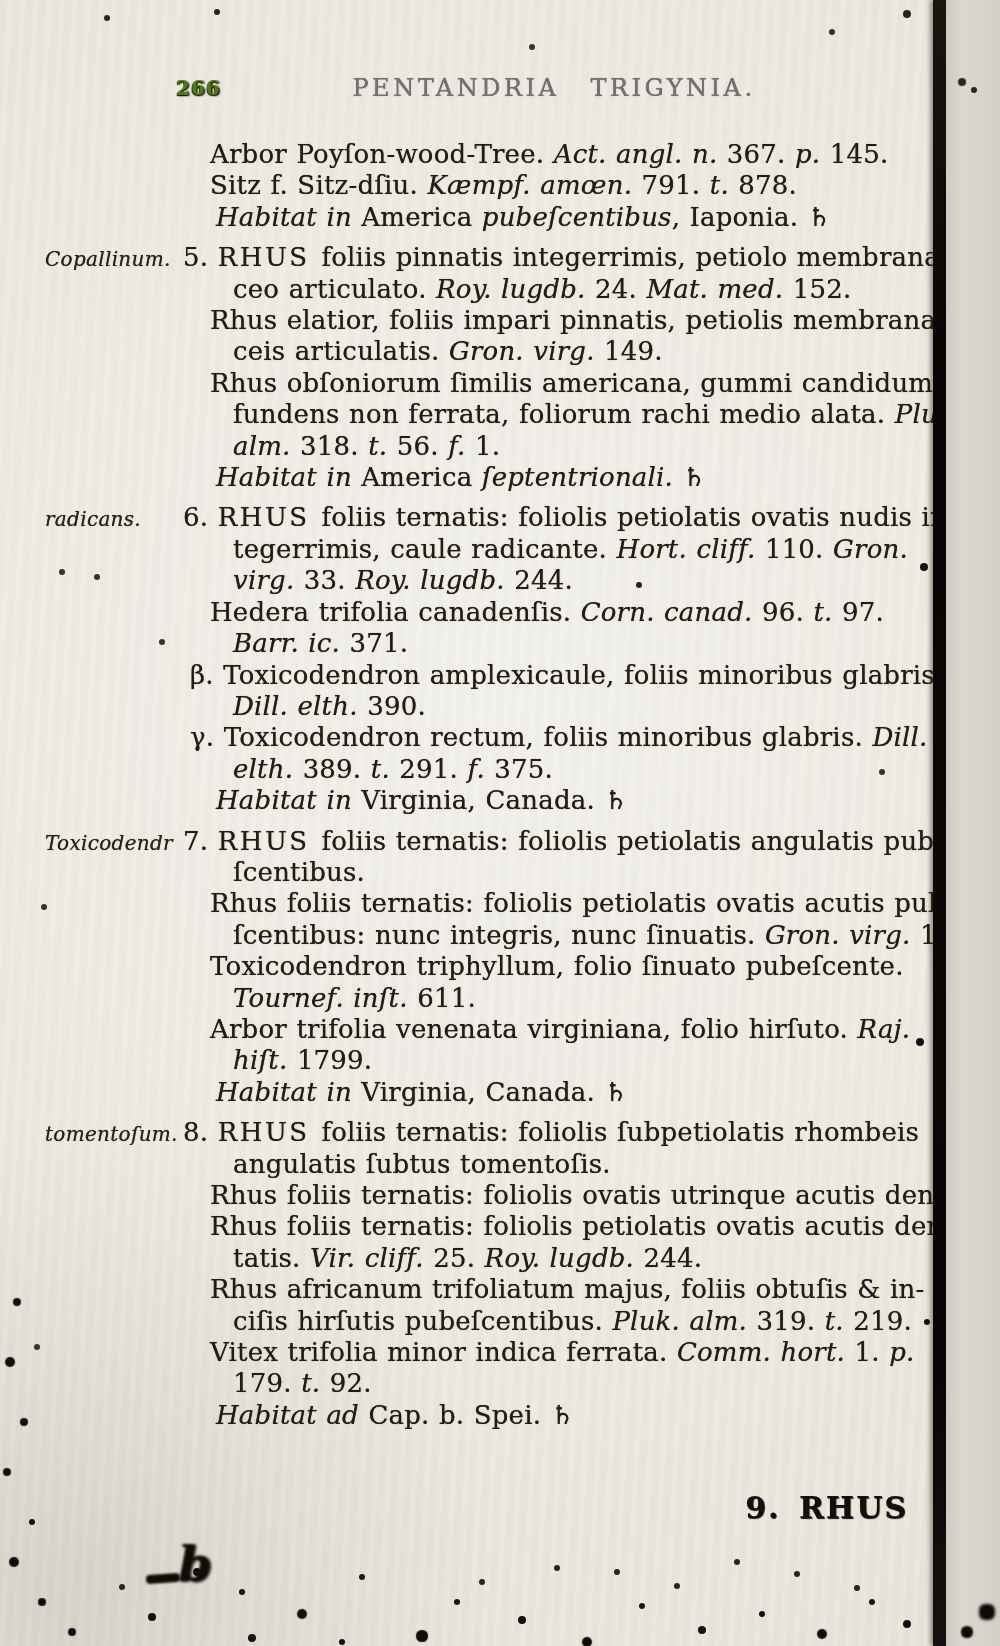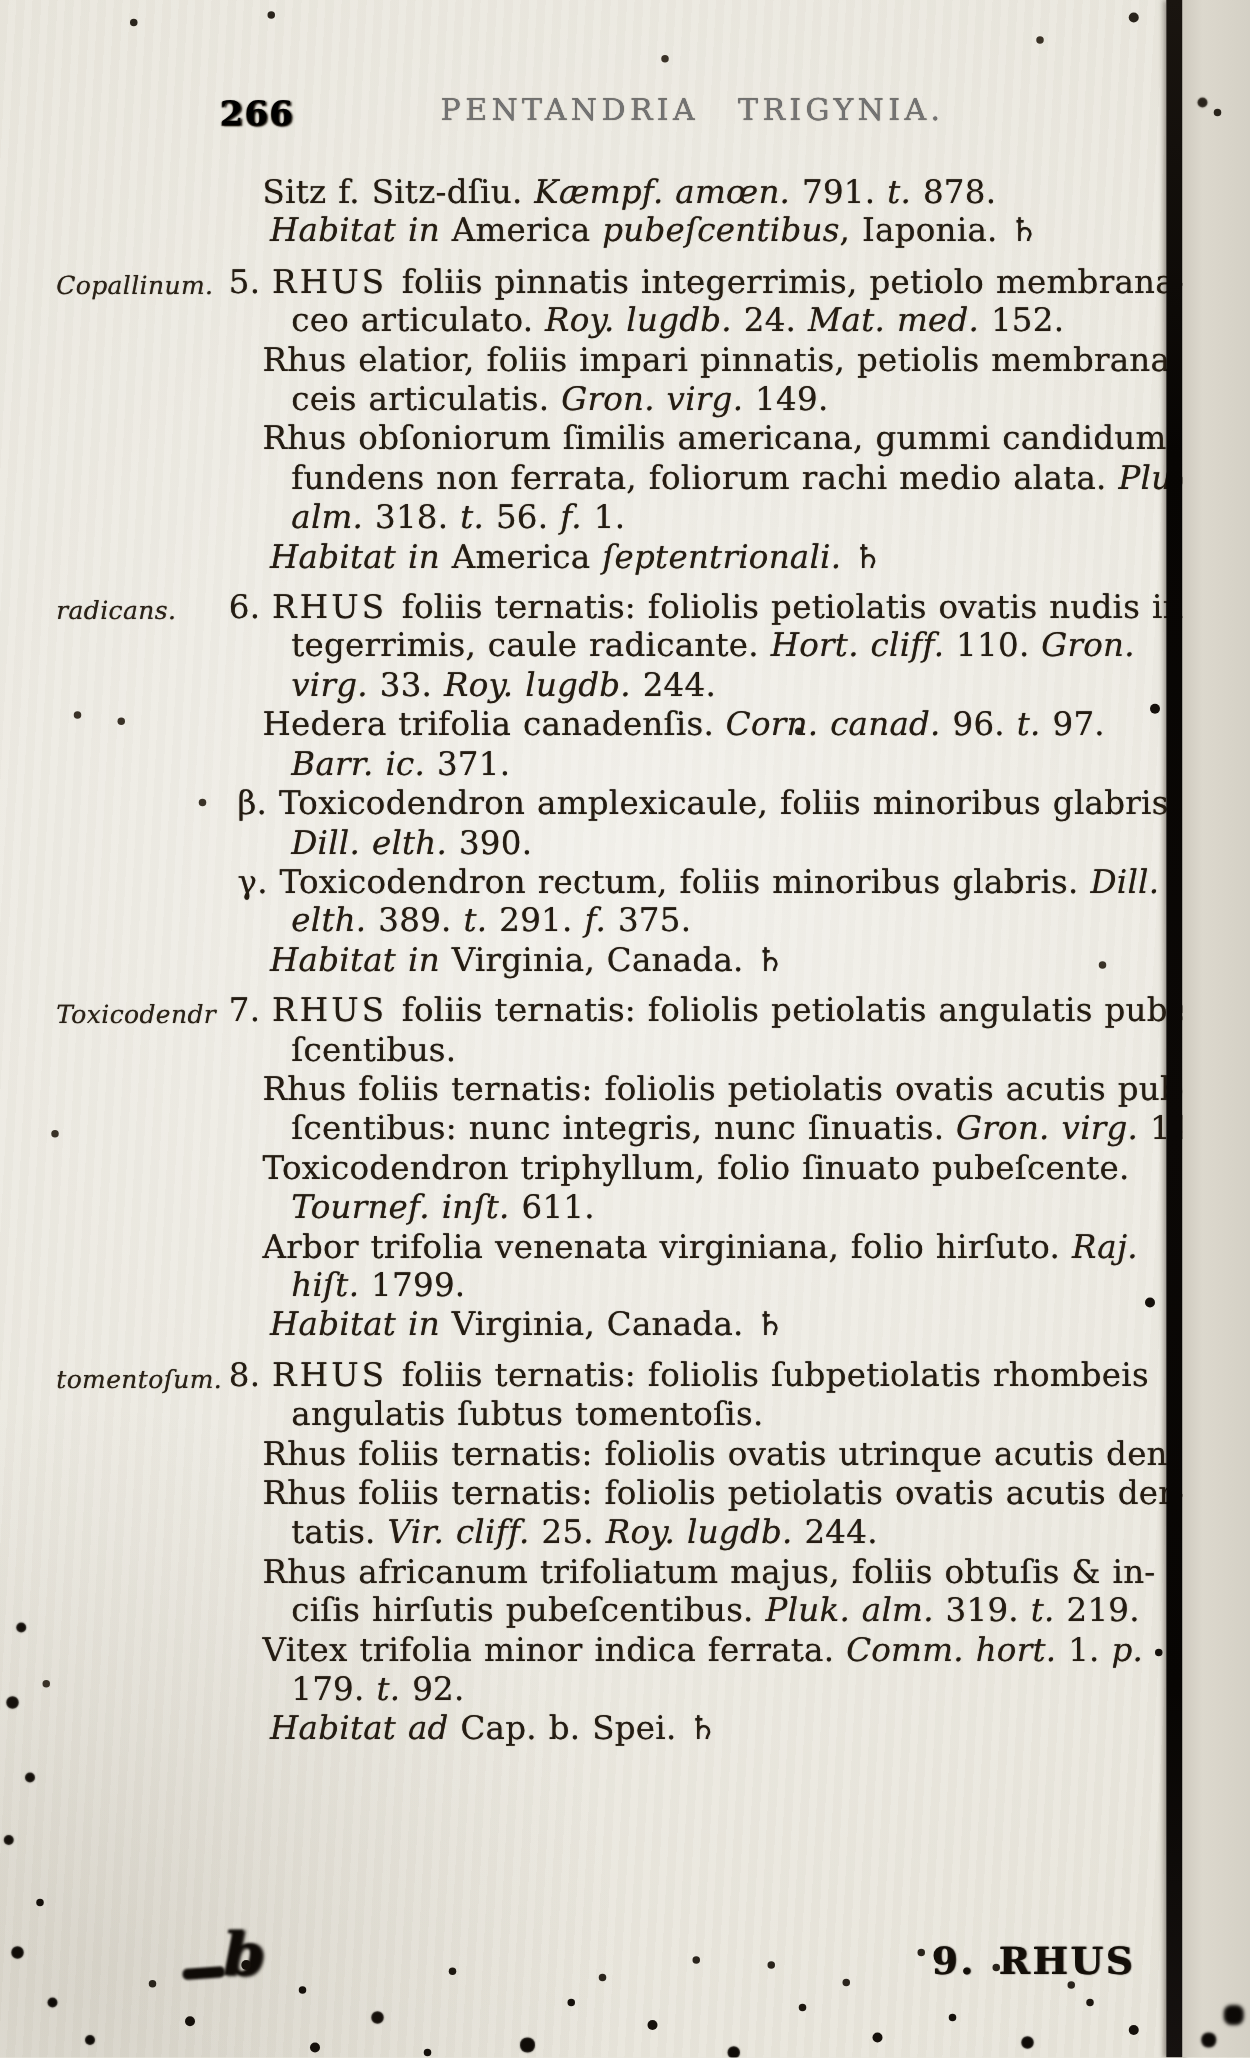--- a/index.html
+++ b/index.html
@@ -13,23 +13,23 @@
       radial-gradient(140% 90% at 50% 42%, rgba(255,255,255,0.45), rgba(255,255,255,0) 70%),
       radial-gradient(60% 40% at 8% 96%, rgba(70,60,45,0.10), rgba(70,60,45,0) 70%),
       repeating-linear-gradient(93deg, rgba(90,80,60,0.03) 0 7px, rgba(255,255,255,0.02) 7px 13px),
       #e9e6dc;
   }
   .page { position: absolute; inset: 0; }
 
   
   .page-number {
     position: absolute; left: 176px; top: 76px;
-    font-size: 27px; font-weight: bold;
+    font-size: 20px; font-weight: bold;
     letter-spacing: 1px;
-    color: #000000;
+    color: #4d7c0f;
     text-shadow: 1.3px 0.6px 1.6px #1a140c, -0.6px 0.6px 1px #1a140c;
     filter: blur(0.5px);
   }
   .running-title {
     position: absolute; left: 284px; top: 74px; width: 540px;
     text-align: center;
     font-size: 24px;
     letter-spacing: 3.5px;
     word-spacing: 20px;
     color: #737373;
@@ -61,21 +61,21 @@
     font-style: italic;
     font-size: 20px;
     letter-spacing: 0.3px;
     white-space: nowrap;
     color: #2a2217;
     text-align: center;
   }
 
   
   .catchword {
-    position: absolute; right: 92px; top: 1552px;
+    position: absolute; right: 92px; top: 1490px;
     font-size: 30px; font-weight: bold;
     letter-spacing: 2px; word-spacing: 6px;
     color: #140f09;
     text-shadow: 0.8px 0.5px 1px #17110a;
     filter: blur(0.3px);
   }
   .bottom-left-mark {
     position: absolute; left: 178px; top: 1536px;
     font-size: 48px; font-weight: bold; font-style: italic;
     color: #0f0b07;
@@ -133,20 +133,21 @@
 </head>
 <body>
 
 <div class="page">
 
   <span class="page-number">266</span>
   <span class="running-title">PENTANDRIA  TRIGYNIA.</span>
 
   <div class="content" id="text-block">
       <div class="block">
+        <div class="line l-first"><span class="seg-r">Arbor Poyſon-wood-Tree. </span><span class="seg-i">Act. angl. n. </span><span class="seg-r">367. </span><span class="seg-i">p. </span><span class="seg-r">145.</span></div>
         <div class="line l-first"><span class="seg-r">Sitz f. Sitz-dſiu. </span><span class="seg-i">Kæmpf. amœn. </span><span class="seg-r">791. </span><span class="seg-i">t. </span><span class="seg-r">878.</span></div>
         <div class="line l-habitat"><span class="seg-i">Habitat in </span><span class="seg-r">America </span><span class="seg-i">pubeſcentibus</span><span class="seg-r">, Iaponia. </span><span class="seg-sat">♄</span></div>
       </div>
       <div class="block entry-block">
         <span class="margin-note">Copallinum.</span>
         <div class="line l-entry"><span class="seg-r">5. </span><span class="seg-sc">RHUS </span><span class="seg-r">foliis pinnatis integerrimis, petiolo membrana-</span></div>
         <div class="line l-cont"><span class="seg-r">ceo articulato. </span><span class="seg-i">Roy. lugdb. </span><span class="seg-r">24. </span><span class="seg-i">Mat. med. </span><span class="seg-r">152.</span></div>
         <div class="line l-first"><span class="seg-r">Rhus elatior, foliis impari pinnatis, petiolis membrana-</span></div>
         <div class="line l-cont"><span class="seg-r">ceis articulatis. </span><span class="seg-i">Gron. virg. </span><span class="seg-r">149.</span></div>
         <div class="line l-first"><span class="seg-r">Rhus obſoniorum ſimilis americana, gummi candidum</span></div>

